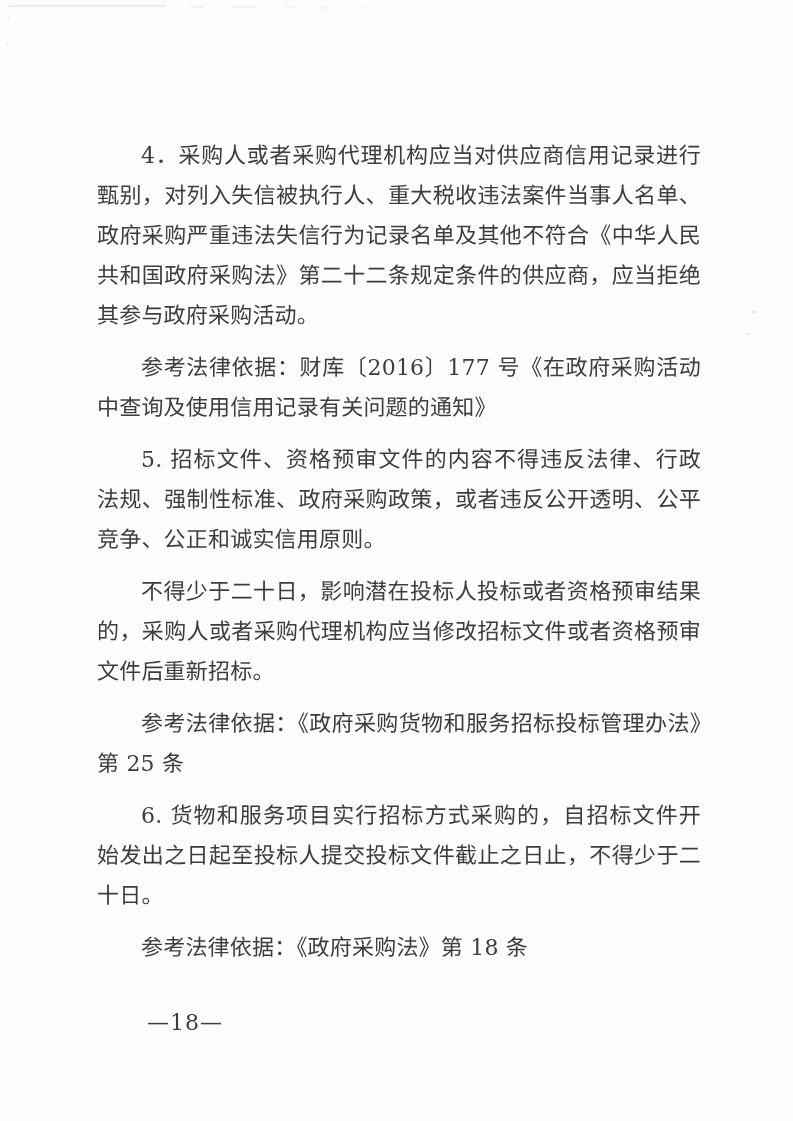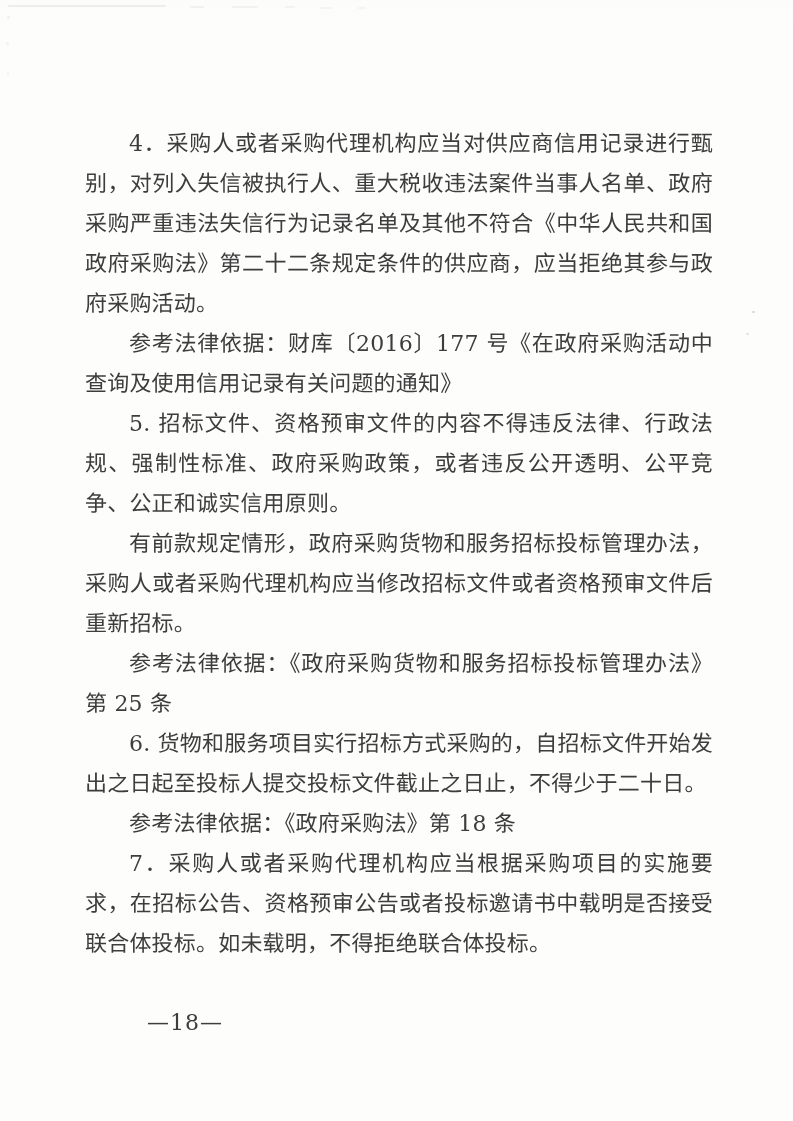--- a/index.html
+++ b/index.html
@@ -40,21 +40,21 @@
   .text-block {
     position: absolute;
     left: 85px;
     top: 124px;
     width: 628px;
     color: #3d3d3d;
     font-size: 22px;
     line-height: 40px;
   }
   .text-block p {
-    margin: 0;
+    margin: 12px;
     padding: 0;
     text-align: justify;
     text-indent: 2em;
     letter-spacing: 0.2px;
   }
   .page-number {
     position: absolute;
     left: 101px;
     top: 1003px;
     color: #3d3d3d;
@@ -78,22 +78,21 @@
   <span class="artifact edge-a"></span>
   <span class="artifact edge-b"></span>
   <span class="artifact edge-c"></span>
   <span class="artifact dot-r1"></span>
   <span class="artifact dot-r2"></span>
 
   <div class="text-block">
     <p>4．采购人或者采购代理机构应当对供应商信用记录进行甄别，对列入失信被执行人、重大税收违法案件当事人名单、政府采购严重违法失信行为记录名单及其他不符合《中华人民共和国政府采购法》第二十二条规定条件的供应商，应当拒绝其参与政府采购活动。</p>
     <p>参考法律依据：财库〔2016〕177 号《在政府采购活动中查询及使用信用记录有关问题的通知》</p>
     <p>5. 招标文件、资格预审文件的内容不得违反法律、行政法规、强制性标准、政府采购政策，或者违反公开透明、公平竞争、公正和诚实信用原则。</p>
-    <p>有前款规定情形，政府采购货物和服务招标投标管理办法，采购人或者采购代理机构应当修改招标文件或者资格预审文件后重新招标。</p>
+    <p>不得少于二十日，影响潜在投标人投标或者资格预审结果的，采购人或者采购代理机构应当修改招标文件或者资格预审文件后重新招标。</p>
     <p>参考法律依据：《政府采购货物和服务招标投标管理办法》第 25 条</p>
     <p>6. 货物和服务项目实行招标方式采购的，自招标文件开始发出之日起至投标人提交投标文件截止之日止，不得少于二十日。</p>
     <p>参考法律依据：《政府采购法》第 18 条</p>
-    <p>7．采购人或者采购代理机构应当根据采购项目的实施要求，在招标公告、资格预审公告或者投标邀请书中载明是否接受联合体投标。如未载明，不得拒绝联合体投标。</p>
   </div>
 
   <div class="page-number">—18—</div>
 
 </div>
 
 </body></html>

